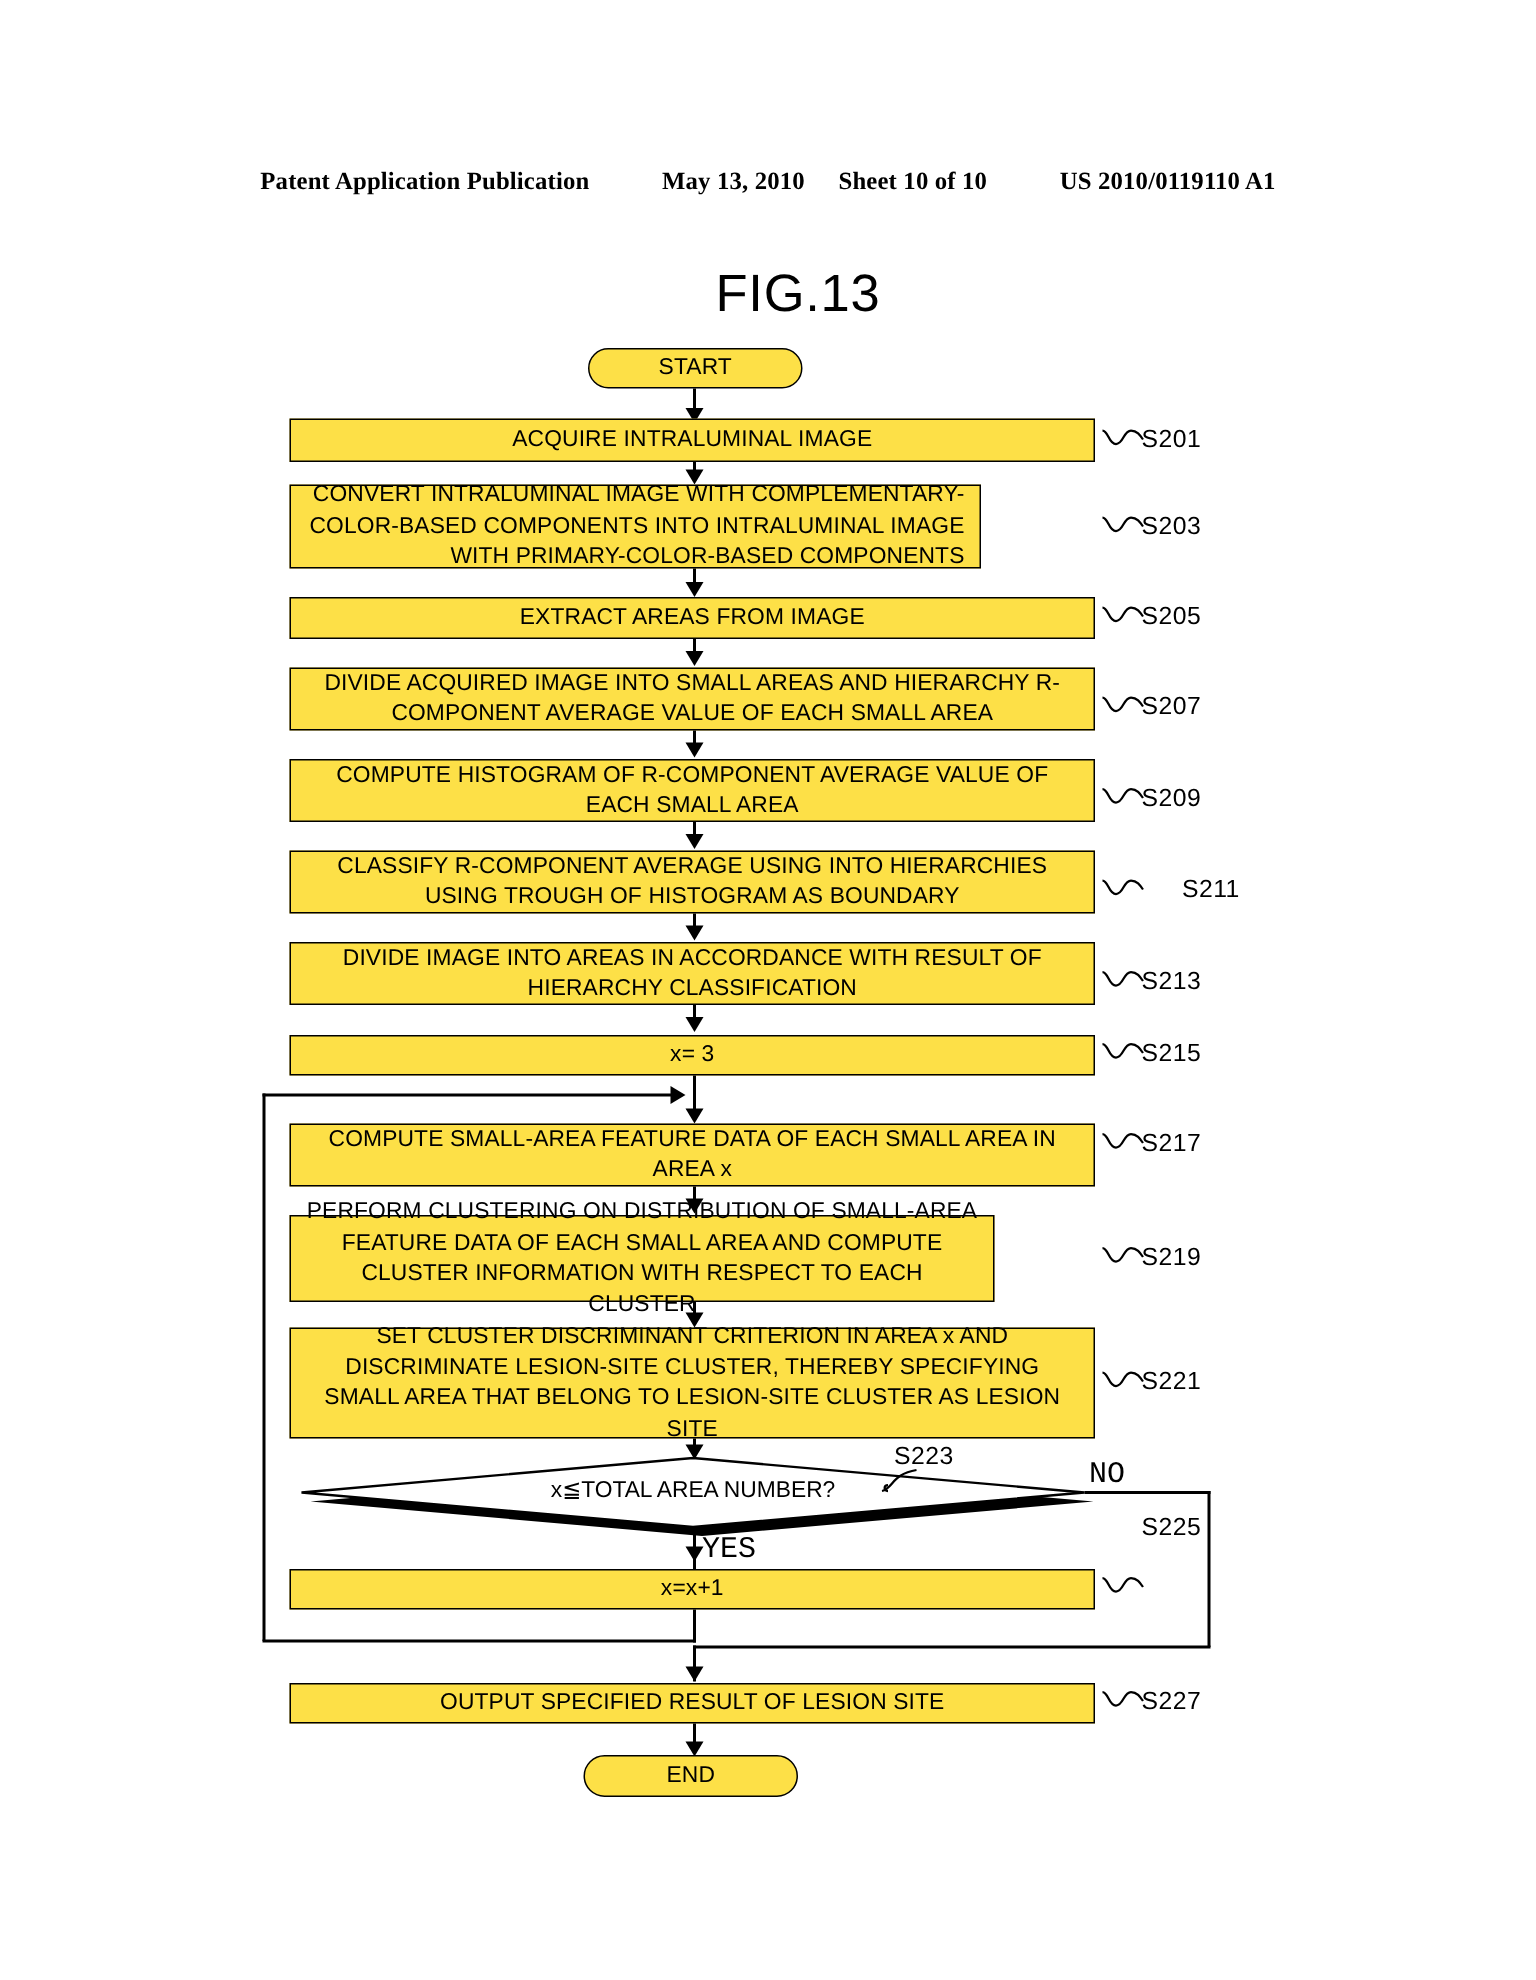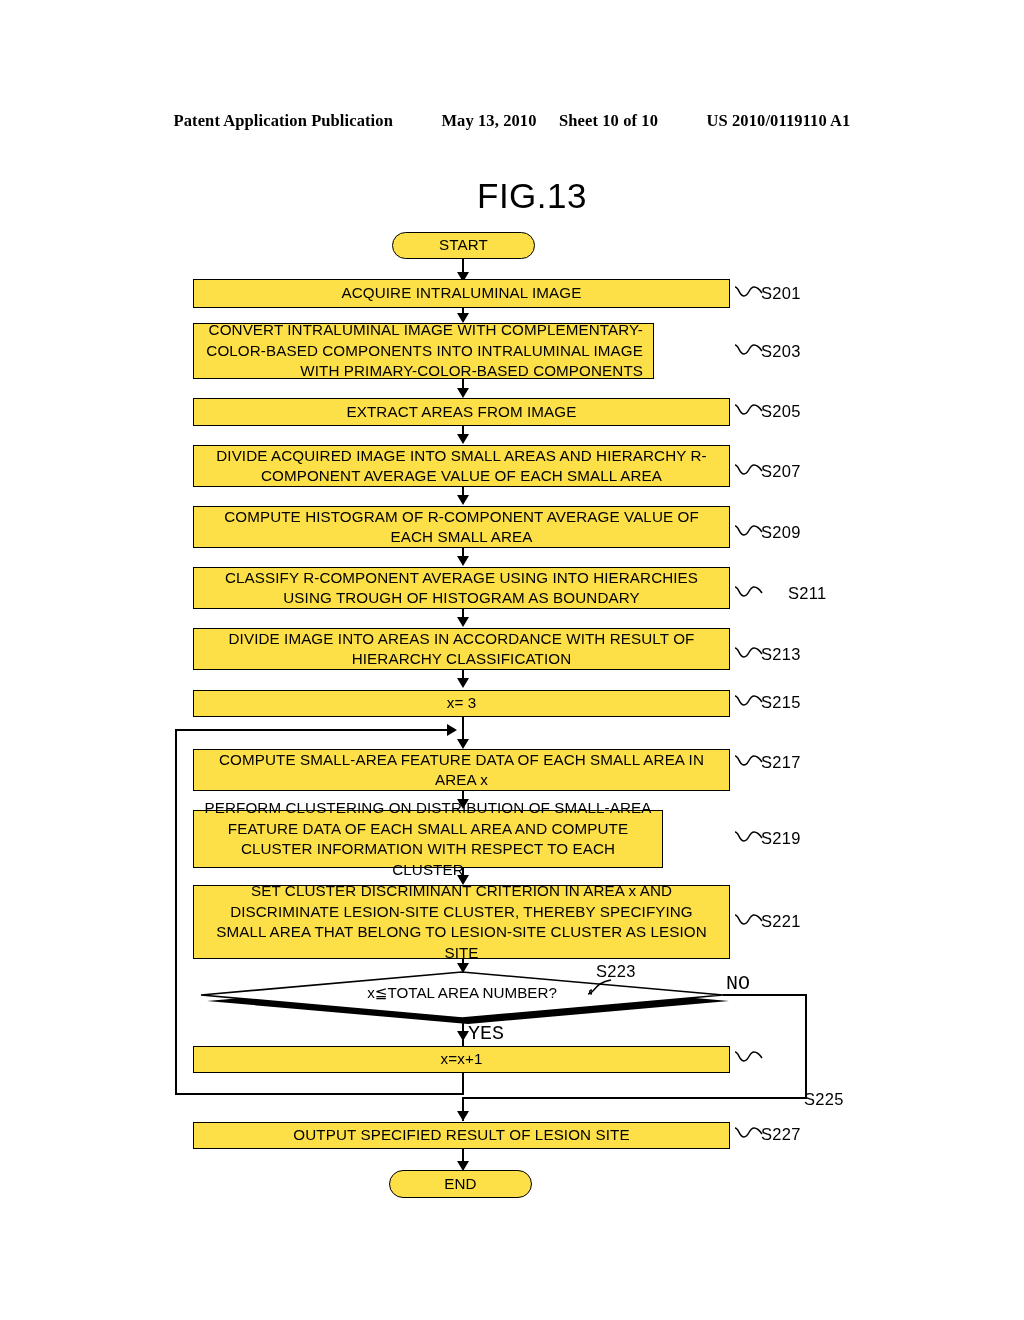--- a/index.html
+++ b/index.html
@@ -330,21 +330,21 @@
   <div class="branch-label" style="left:726px; top:972px;">NO</div>
 
   <div class="node shadow" style="left:193px; top:1046px; width:537px; height:27px;">
     <span class="label">x=x+1</span>
   </div>
   <div class="squiggle" style="left:734px; top:1048px;">
     <svg width="30" height="20" viewBox="0 0 30 20">
         <path d="M1,4 C5,4 5,13 10,13 C15,13 15,4 20,4 C24,4 26,7 28,10" fill="none" stroke="#000" stroke-width="1.5"></path>
       </svg>
   </div>
-  <div class="step-ref" style="left:761px; top:1090px;margin-left:43px;">S225</div>
+  <div class="step-ref" style="left:761px; top:1009px;">S225</div>
 
   <div class="ln vline" style="left:462px; top:1073px; height:22px;"></div>
   <div class="ln hline" style="left:175px; top:1093px; width:289px;"></div>
 
   <div class="ln hline" style="left:462px; top:1097px; width:345px;"></div>
   <div class="ln vline" style="left:462px; top:1097px; height:24px;"></div>
   <div class="arrow-down" style="left:457px; top:1111px;"></div>
 
   <div class="node shadow" style="left:193px; top:1122px; width:537px; height:27px;">
     <span class="label">OUTPUT SPECIFIED RESULT OF LESION SITE</span>

